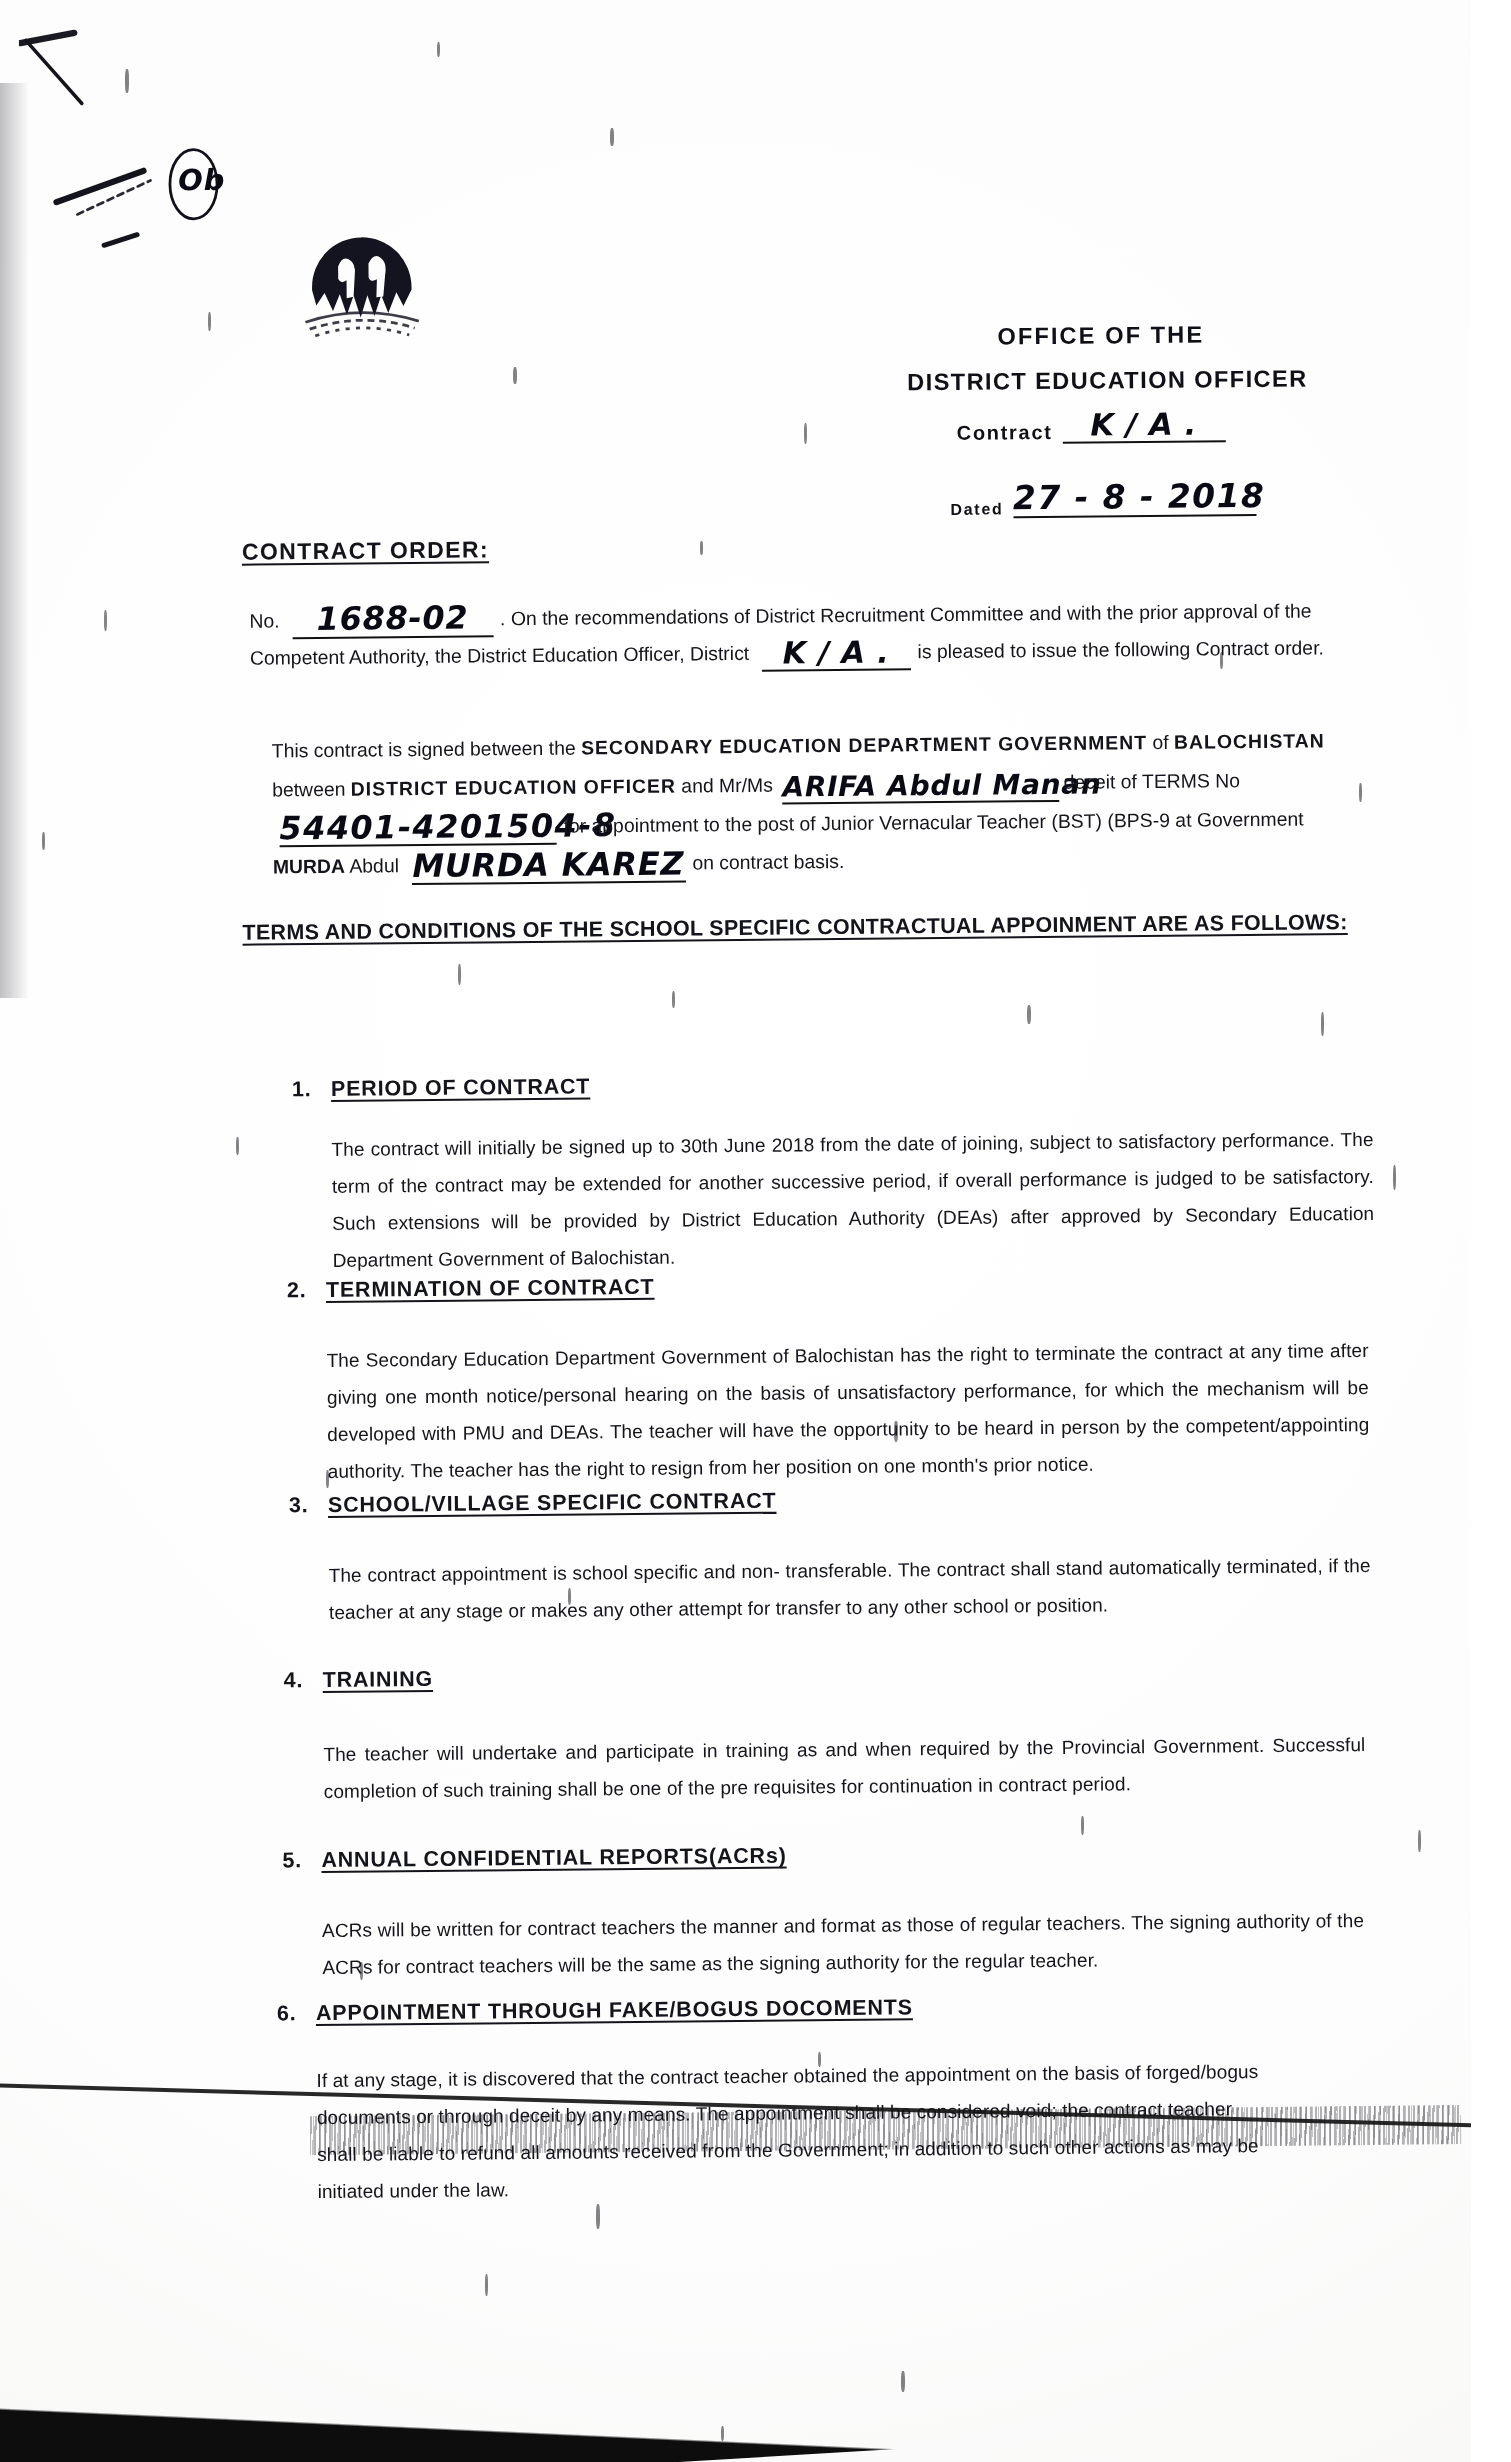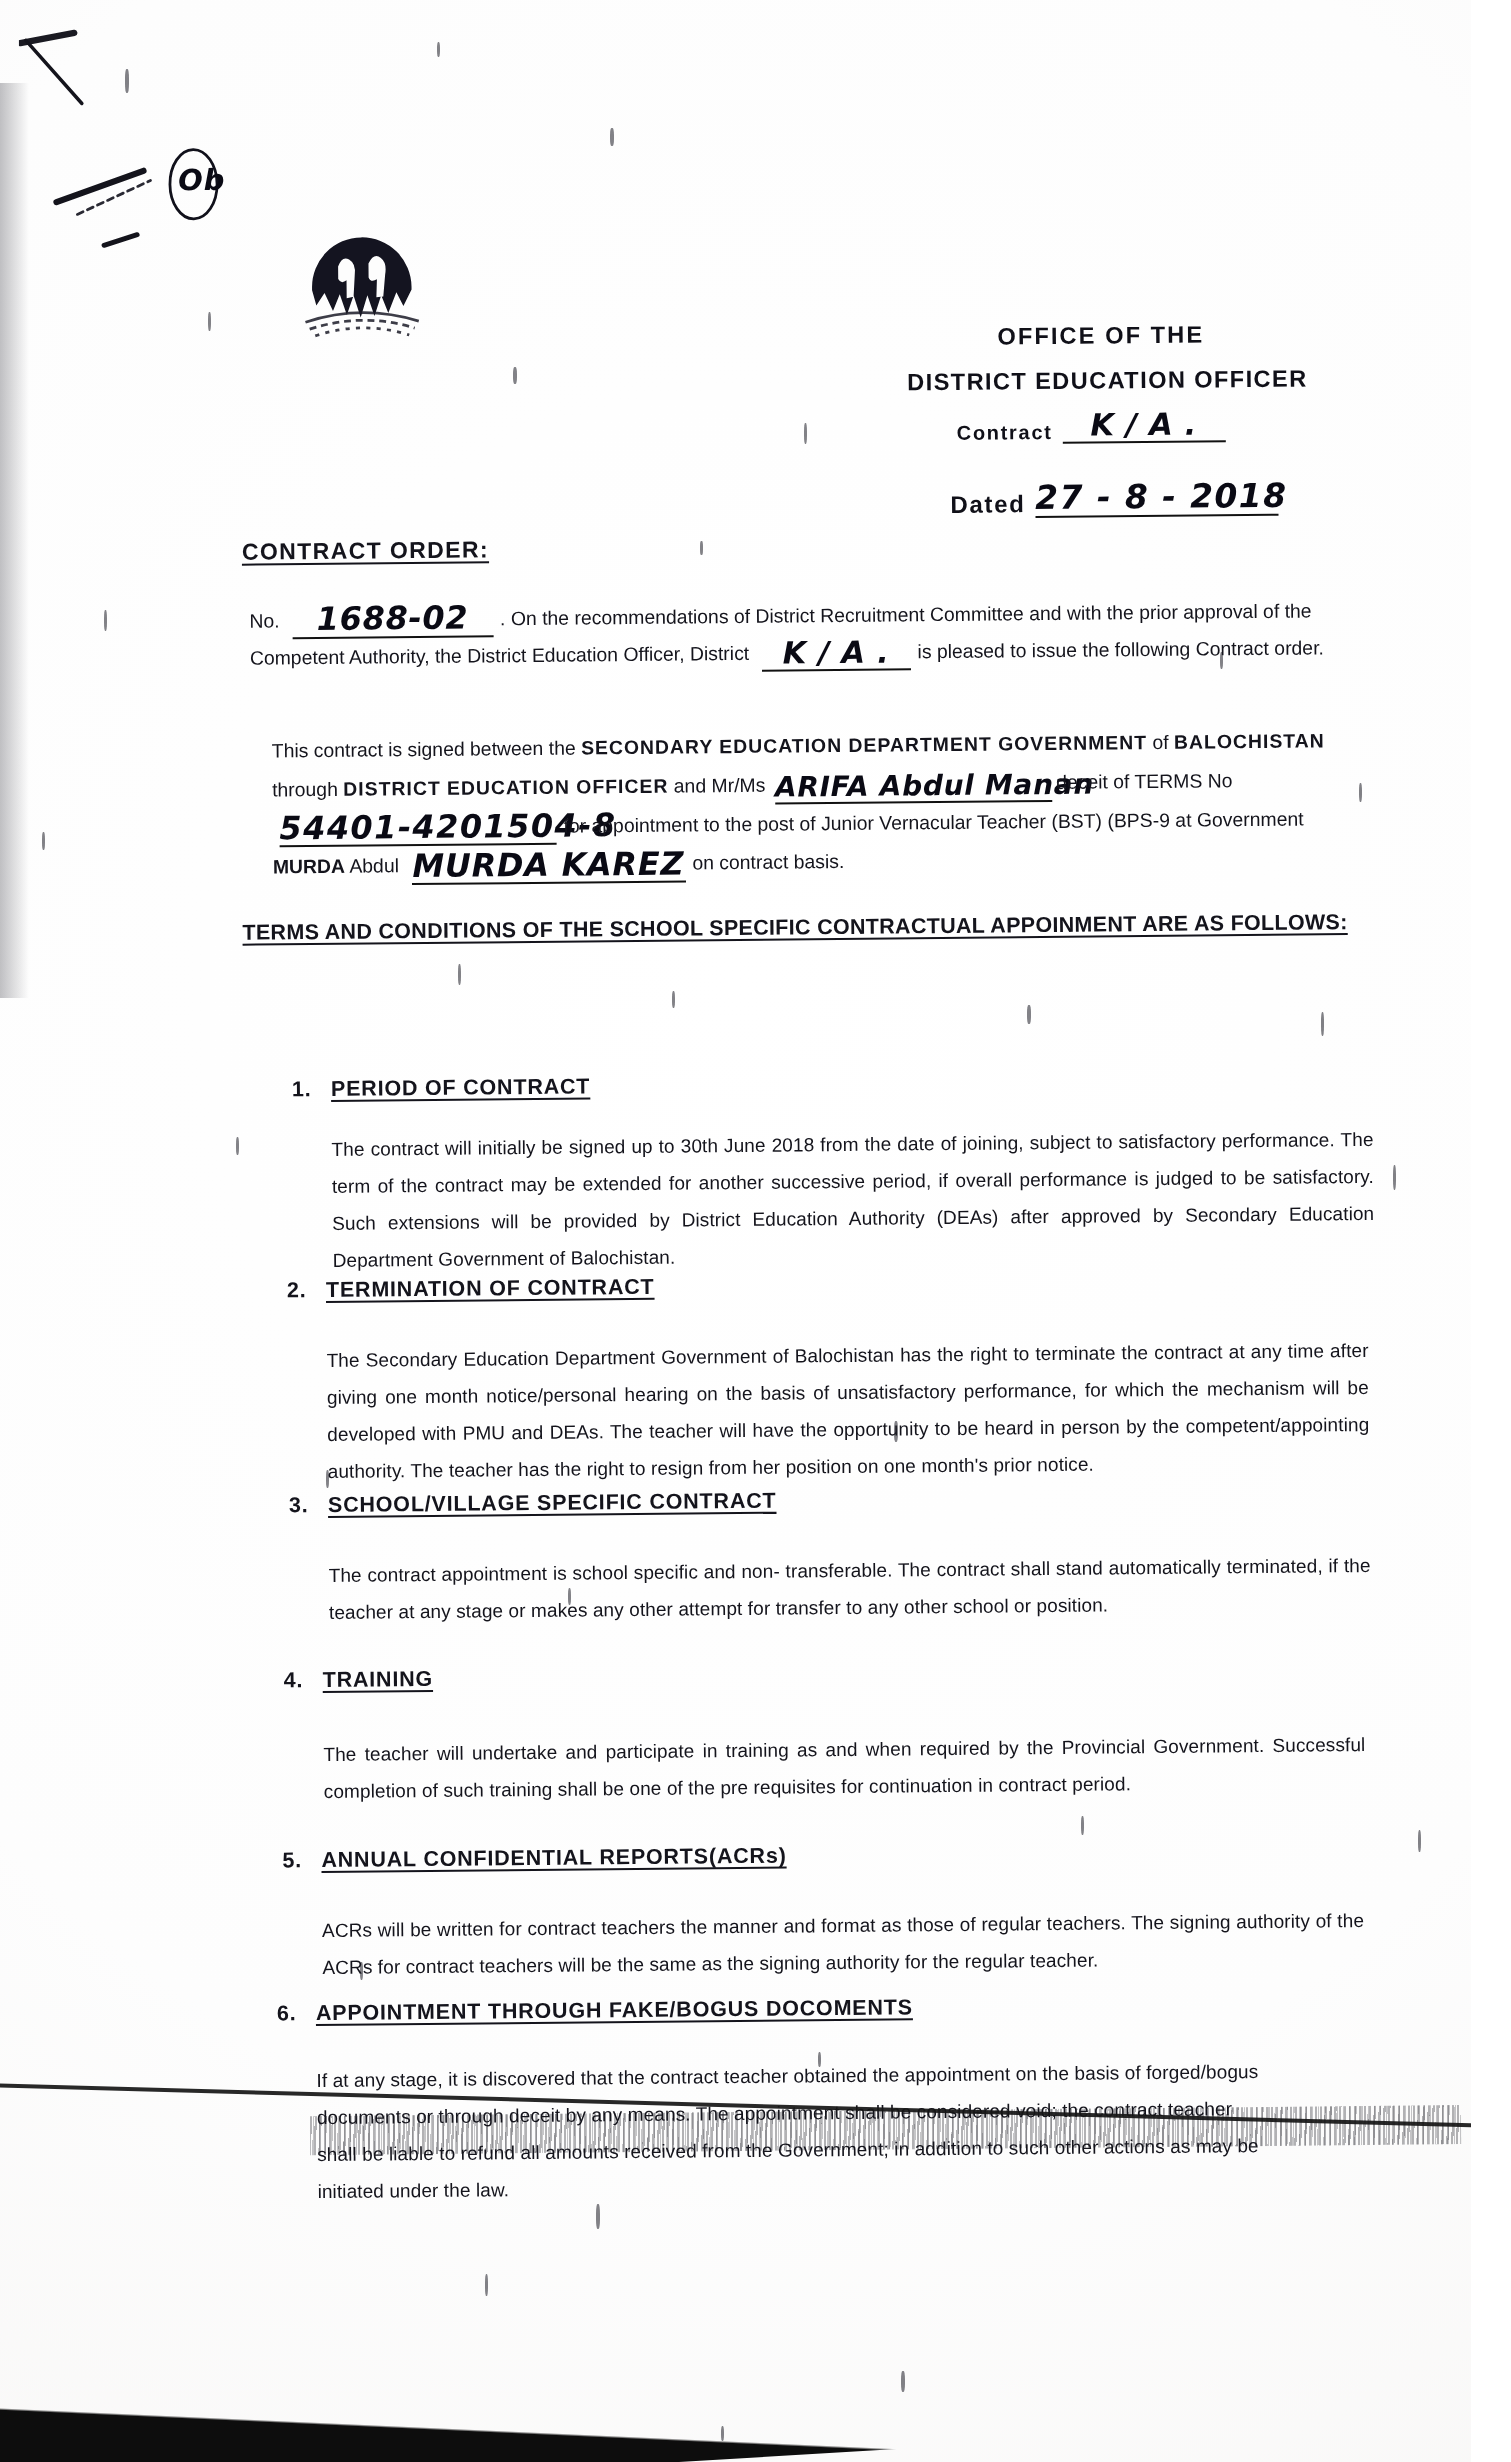--- a/index.html
+++ b/index.html
@@ -219,39 +219,39 @@
     <div class="abs" id="office-block">
       <div class="heading-stamp" id="office-line1">OFFICE OF THE</div>
       <div class="heading-stamp" id="office-line2">DISTRICT EDUCATION OFFICER</div>
 
       <div class="field-row" id="district-row">
         <span class="heading-stamp" style="font-size:20px;">Contract</span>
         <span class="blankline hw" style="width:163px; font-size:30.5px;">K / A .</span>
       </div>
 
       <div class="field-row" id="dated-row">
-        <span class="heading-stamp" style="font-size:24px;">Dated</span>
+        <span class="heading-stamp" style="font-size:16px;">Dated</span>
         <span class="blankline hw" style="width:243px; font-size:33px; letter-spacing:1.4px;">27 - 8 - 2018</span>
       </div>
     </div>
 
     <div class="abs pr bold ul" id="contract-order-title">CONTRACT ORDER:</div>
 
     <div class="abs pr" id="no-line">
       <span>No.</span>
       <span class="blankline hw" style="width:201px; font-size:32px; margin:0 7px;">1688-02</span><span>. On the recommendations of District Recruitment Committee and with the prior approval of the Competent Authority, the District Education Officer, District</span>
       <span class="blankline hw" style="width:149px; font-size:30.5px; margin:0 7px;">K / A .</span><span>is pleased to issue the following Contract order.</span>
     </div>
 
     <div class="abs pr" id="signed-para">
       <span>This contract is signed between the</span>
       <span class="bold" style="letter-spacing:1px;">SECONDARY EDUCATION DEPARTMENT GOVERNMENT</span>
       <span>of</span>
       <span class="bold" style="letter-spacing:1px;">BALOCHISTAN</span>
-      <span>through</span>
+      <span>between</span>
       <span class="bold" style="letter-spacing:1px;">DISTRICT EDUCATION OFFICER</span>
       <span>and Mr/Ms</span>
       <span class="blankline hw" style="width:277px; font-size:28px; margin:0 4.2px;">ARIFA Abdul Manan</span><span>deceit</span>
       <span>of TERMS No</span>
       <span class="blankline hw" style="width:277px; font-size:32px; margin:0 7px; letter-spacing:1.4px;">54401-4201504-8</span><span>for appointment to the post of Junior Vernacular Teacher (BST) (BPS-9</span>
       <span>at Government</span>
       <span class="bold">MURDA</span>
       <span>Abdul</span>
       <span class="blankline hw" style="width:274px; font-size:32px; margin:0 7px; letter-spacing:0.7px;">MURDA KAREZ</span><span>on contract basis.</span>
     </div>

